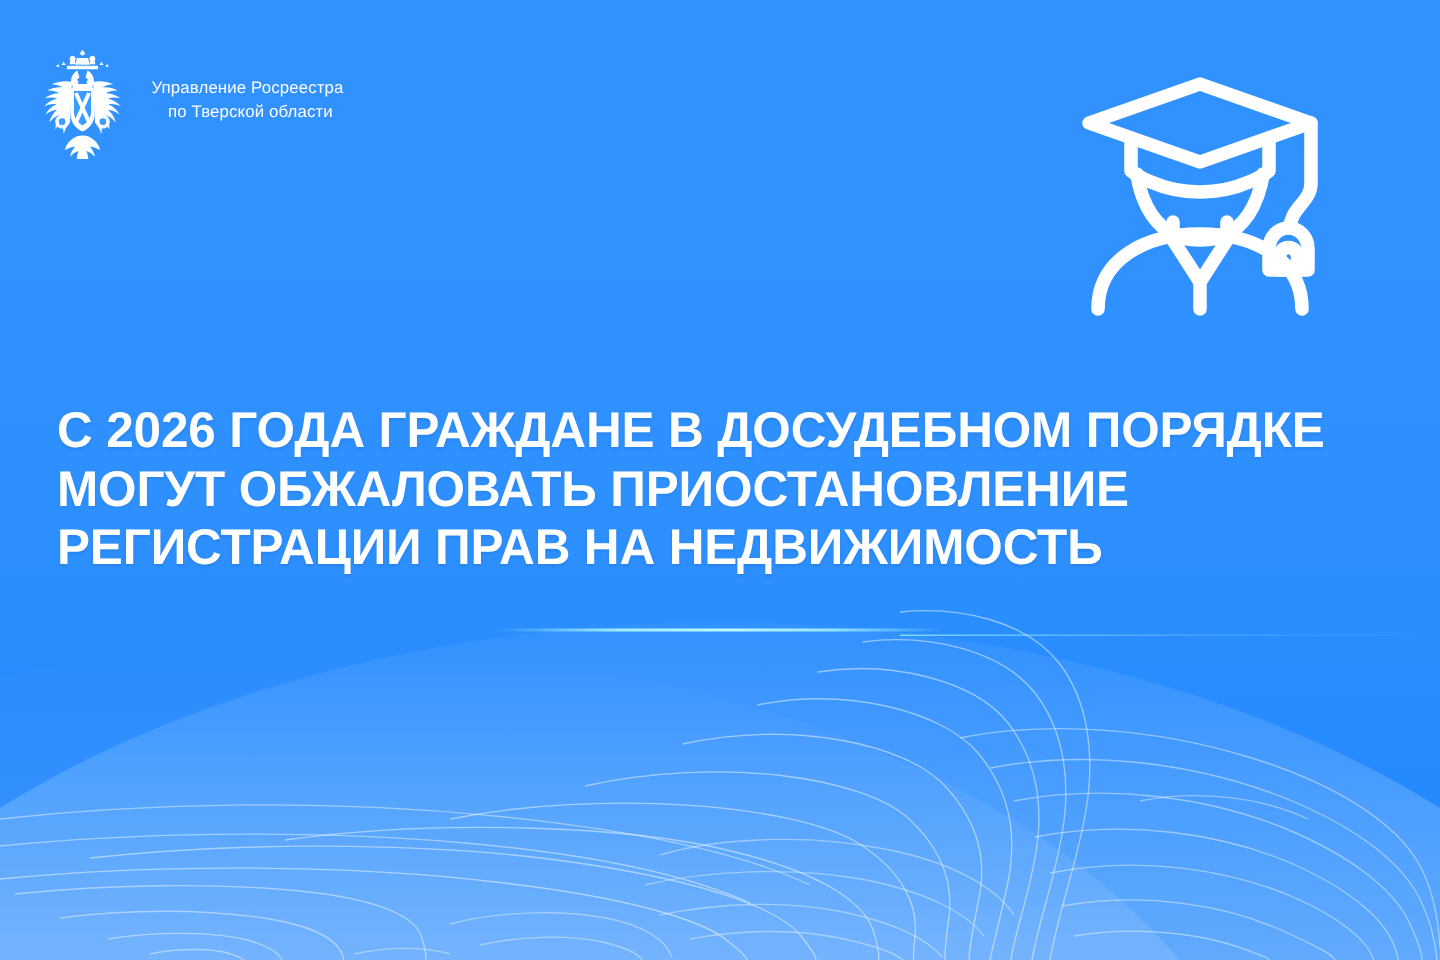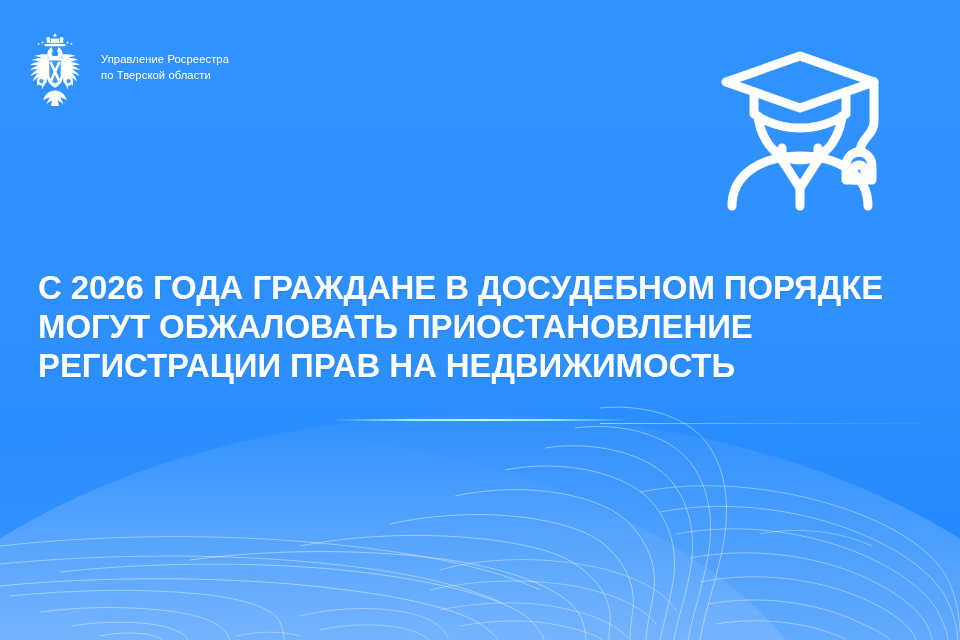--- a/index.html
+++ b/index.html
@@ -77,21 +77,21 @@
   }
   .logo-emblem{width:74px;height:76px;display:block;flex:0 0 auto;}
   .logo-text{
     color:#ffffff;
     font-size:11.2px;
     line-height:1.42;
     font-weight:400;
     letter-spacing:0.1px;
     white-space:nowrap;
   }
-  .logo-text .l2{display:block;}
+  .logo-text .l2{display:block;margin-left:11px;}
 
   
   .grad-icon{
     position:absolute;left:714px;top:48px;width:172px;height:164px;
   }
   .grad-icon svg{display:block;width:172px;height:164px;}
   .grad-icon path,.grad-icon ellipse{fill:none;stroke:#ffffff;stroke-width:9;
     stroke-linecap:round;stroke-linejoin:round;}
 
   

